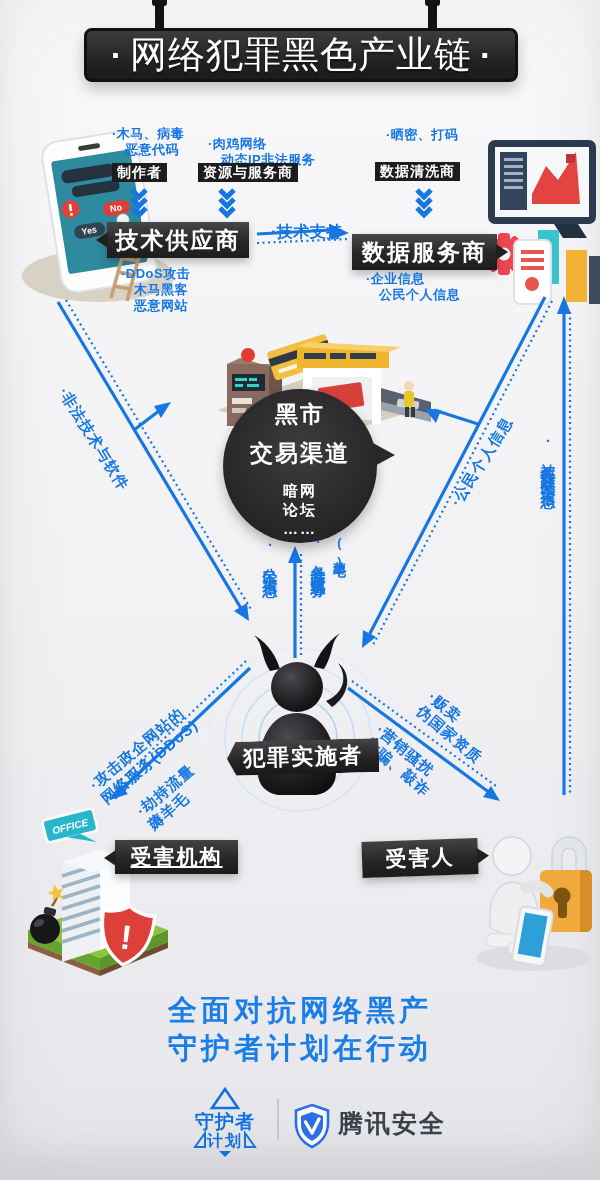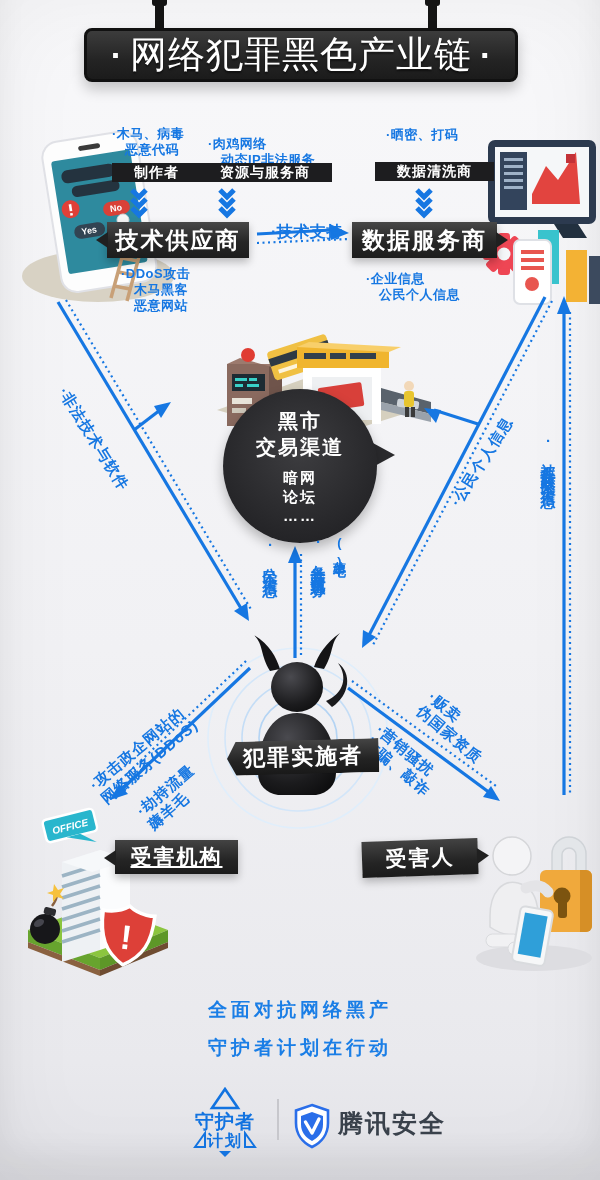--- a/index.html
+++ b/index.html
@@ -12,49 +12,49 @@
   .pin::before{content:"";position:absolute;top:0;left:-3px;width:15px;height:9px;background:#141414;border-radius:3px;}
   .title-banner{position:absolute;left:84px;top:28px;width:434px;height:54px;z-index:2;
     background:linear-gradient(180deg,#3c3c3c,#242424 60%,#1b1b1b);border:3px solid #111;border-radius:8px;
     box-shadow:0 7px 14px rgba(0,0,0,.22);display:flex;align-items:center;justify-content:center;gap:8px;box-sizing:border-box;}
   .title-banner .dot{color:#fff;font-size:34px;font-weight:bold;line-height:1;}
   .title-text{color:#fff;font-size:37px;font-weight:normal;letter-spacing:1px;text-shadow:0 2px 2px rgba(0,0,0,.5);white-space:nowrap;text-align:right;}
   
   .note{position:absolute;color:#1677e2;font-weight:bold;font-size:13px;line-height:16px;white-space:pre-line;
     text-indent:-13px;padding-left:13px;letter-spacing:.5px;z-index:5;}
   .chip{position:absolute;background:#1d1d1f;color:#fff;font-weight:bold;font-size:14px;line-height:19px;
-    padding:0 22px;letter-spacing:1px;z-index:5;}
+    padding:0 5px;letter-spacing:1px;z-index:5;}
   .banner{position:absolute;background:linear-gradient(180deg,#474747,#262626 55%,#1d1d1d);color:#fff;font-weight:bold;
     font-size:23px;letter-spacing:2px;text-align:center;box-shadow:0 4px 8px rgba(0,0,0,.25);z-index:5;
     display:flex;align-items:center;justify-content:center;}
   .tail-l{position:absolute;left:-11px;top:10px;width:0;height:0;border-top:8px solid transparent;border-bottom:8px solid transparent;border-right:12px solid #202020;}
   .tail-r{position:absolute;right:-11px;top:10px;width:0;height:0;border-top:8px solid transparent;border-bottom:8px solid transparent;border-left:12px solid #202020;}
   
   .vt{position:absolute;writing-mode:vertical-rl;text-orientation:upright;color:#1677e2;font-weight:bold;
     font-size:15px;letter-spacing:3px;z-index:6;}
   .rot{position:absolute;color:#1677e2;font-weight:bold;font-size:15px;line-height:18px;white-space:pre-line;
     transform-origin:0 0;letter-spacing:1px;z-index:6;}
   
   .market-circle{position:absolute;left:223px;top:389px;width:154px;height:154px;border-radius:50%;z-index:4;
     background:radial-gradient(circle at 50% 40%,#3d3d40,#242427 75%);box-shadow:0 6px 12px rgba(0,0,0,.25);
     display:flex;flex-direction:column;align-items:center;justify-content:center;text-align:center;color:#fff;}
-  .market-circle .big{font-size:20px;font-weight:bold;letter-spacing:2px;line-height:26px;white-space:pre-line;}
+  .market-circle .big{font-size:23px;font-weight:bold;letter-spacing:2px;line-height:39px;white-space:pre-line;}
   .market-circle .small{font-size:15px;font-weight:bold;letter-spacing:2px;line-height:19px;white-space:pre-line;margin-top:8px;}
   .circle-tail{position:absolute;left:371px;top:442px;width:0;height:0;z-index:3;
     border-top:13px solid transparent;border-bottom:13px solid transparent;border-left:24px solid #2a2a2d;}
   
   .ribbon{position:absolute;left:227px;top:740px;width:152px;height:34px;z-index:7;transform:rotate(-1.5deg);
     background:linear-gradient(180deg,#454545,#232323 60%,#191919);clip-path:polygon(0% 50%,6% 0%,100% 0%,100% 100%,6% 100%);
     display:flex;align-items:center;justify-content:center;color:#fff;font-size:22px;font-weight:bold;letter-spacing:2px;
     box-shadow:0 4px 8px rgba(0,0,0,.3);}
   .victim-banner{position:absolute;background:linear-gradient(180deg,#434343,#242424 60%,#1b1b1b);color:#fff;
     font-weight:bold;font-size:21px;letter-spacing:2px;display:flex;align-items:center;justify-content:center;
     box-shadow:0 4px 8px rgba(0,0,0,.25);z-index:6;}
   
-  .slogan{position:absolute;left:0;top:991px;width:600px;text-align:center;color:#1a7ee6;font-size:19px;
+  .slogan{position:absolute;left:0;top:991px;width:600px;text-align:center;color:#1a7ee6;font-size:29px;
     font-weight:bold;letter-spacing:4px;line-height:38px;white-space:pre-line;z-index:5;}
   .divider{position:absolute;left:277px;top:1099px;width:2px;height:41px;background:#c7c7cc;z-index:5;}
   .tencent-text{position:absolute;left:338px;top:1107px;color:#39414b;font-size:25px;font-weight:bold;letter-spacing:2px;z-index:5;}
   svg{display:block;}
 </style>
 </head>
 <body>
 
 <div class="canvas">
 
@@ -267,21 +267,21 @@
     <span class="tail-l"></span>
     <span>技术供应商</span>
   </div>
   <div class="note" style="left:121px;top:266px;">·DDoS攻击
 木马黑客
 恶意网站</div>
 
   <div class="note" style="left:386px;top:127px;">·晒密、打码</div>
   <div class="chip" style="left:375px;top:162px;">数据清洗商</div>
   <div class="note" style="left:271px;top:224px;font-size:16px;">·技术支持</div>
-  <div class="banner" style="left:352px;top:222px;width:145px;height:36px;">
+  <div class="banner" style="left:352px;top:234px;width:145px;height:36px;">
     <span>数据服务商</span>
     <span class="tail-r"></span>
   </div>
   <div class="note" style="left:366px;top:271px;">·企业信息
 公民个人信息</div>
 
   <span class="circle-tail"></span>
   <div class="market-circle">
     <div class="big">黑市
 交易渠道</div>

